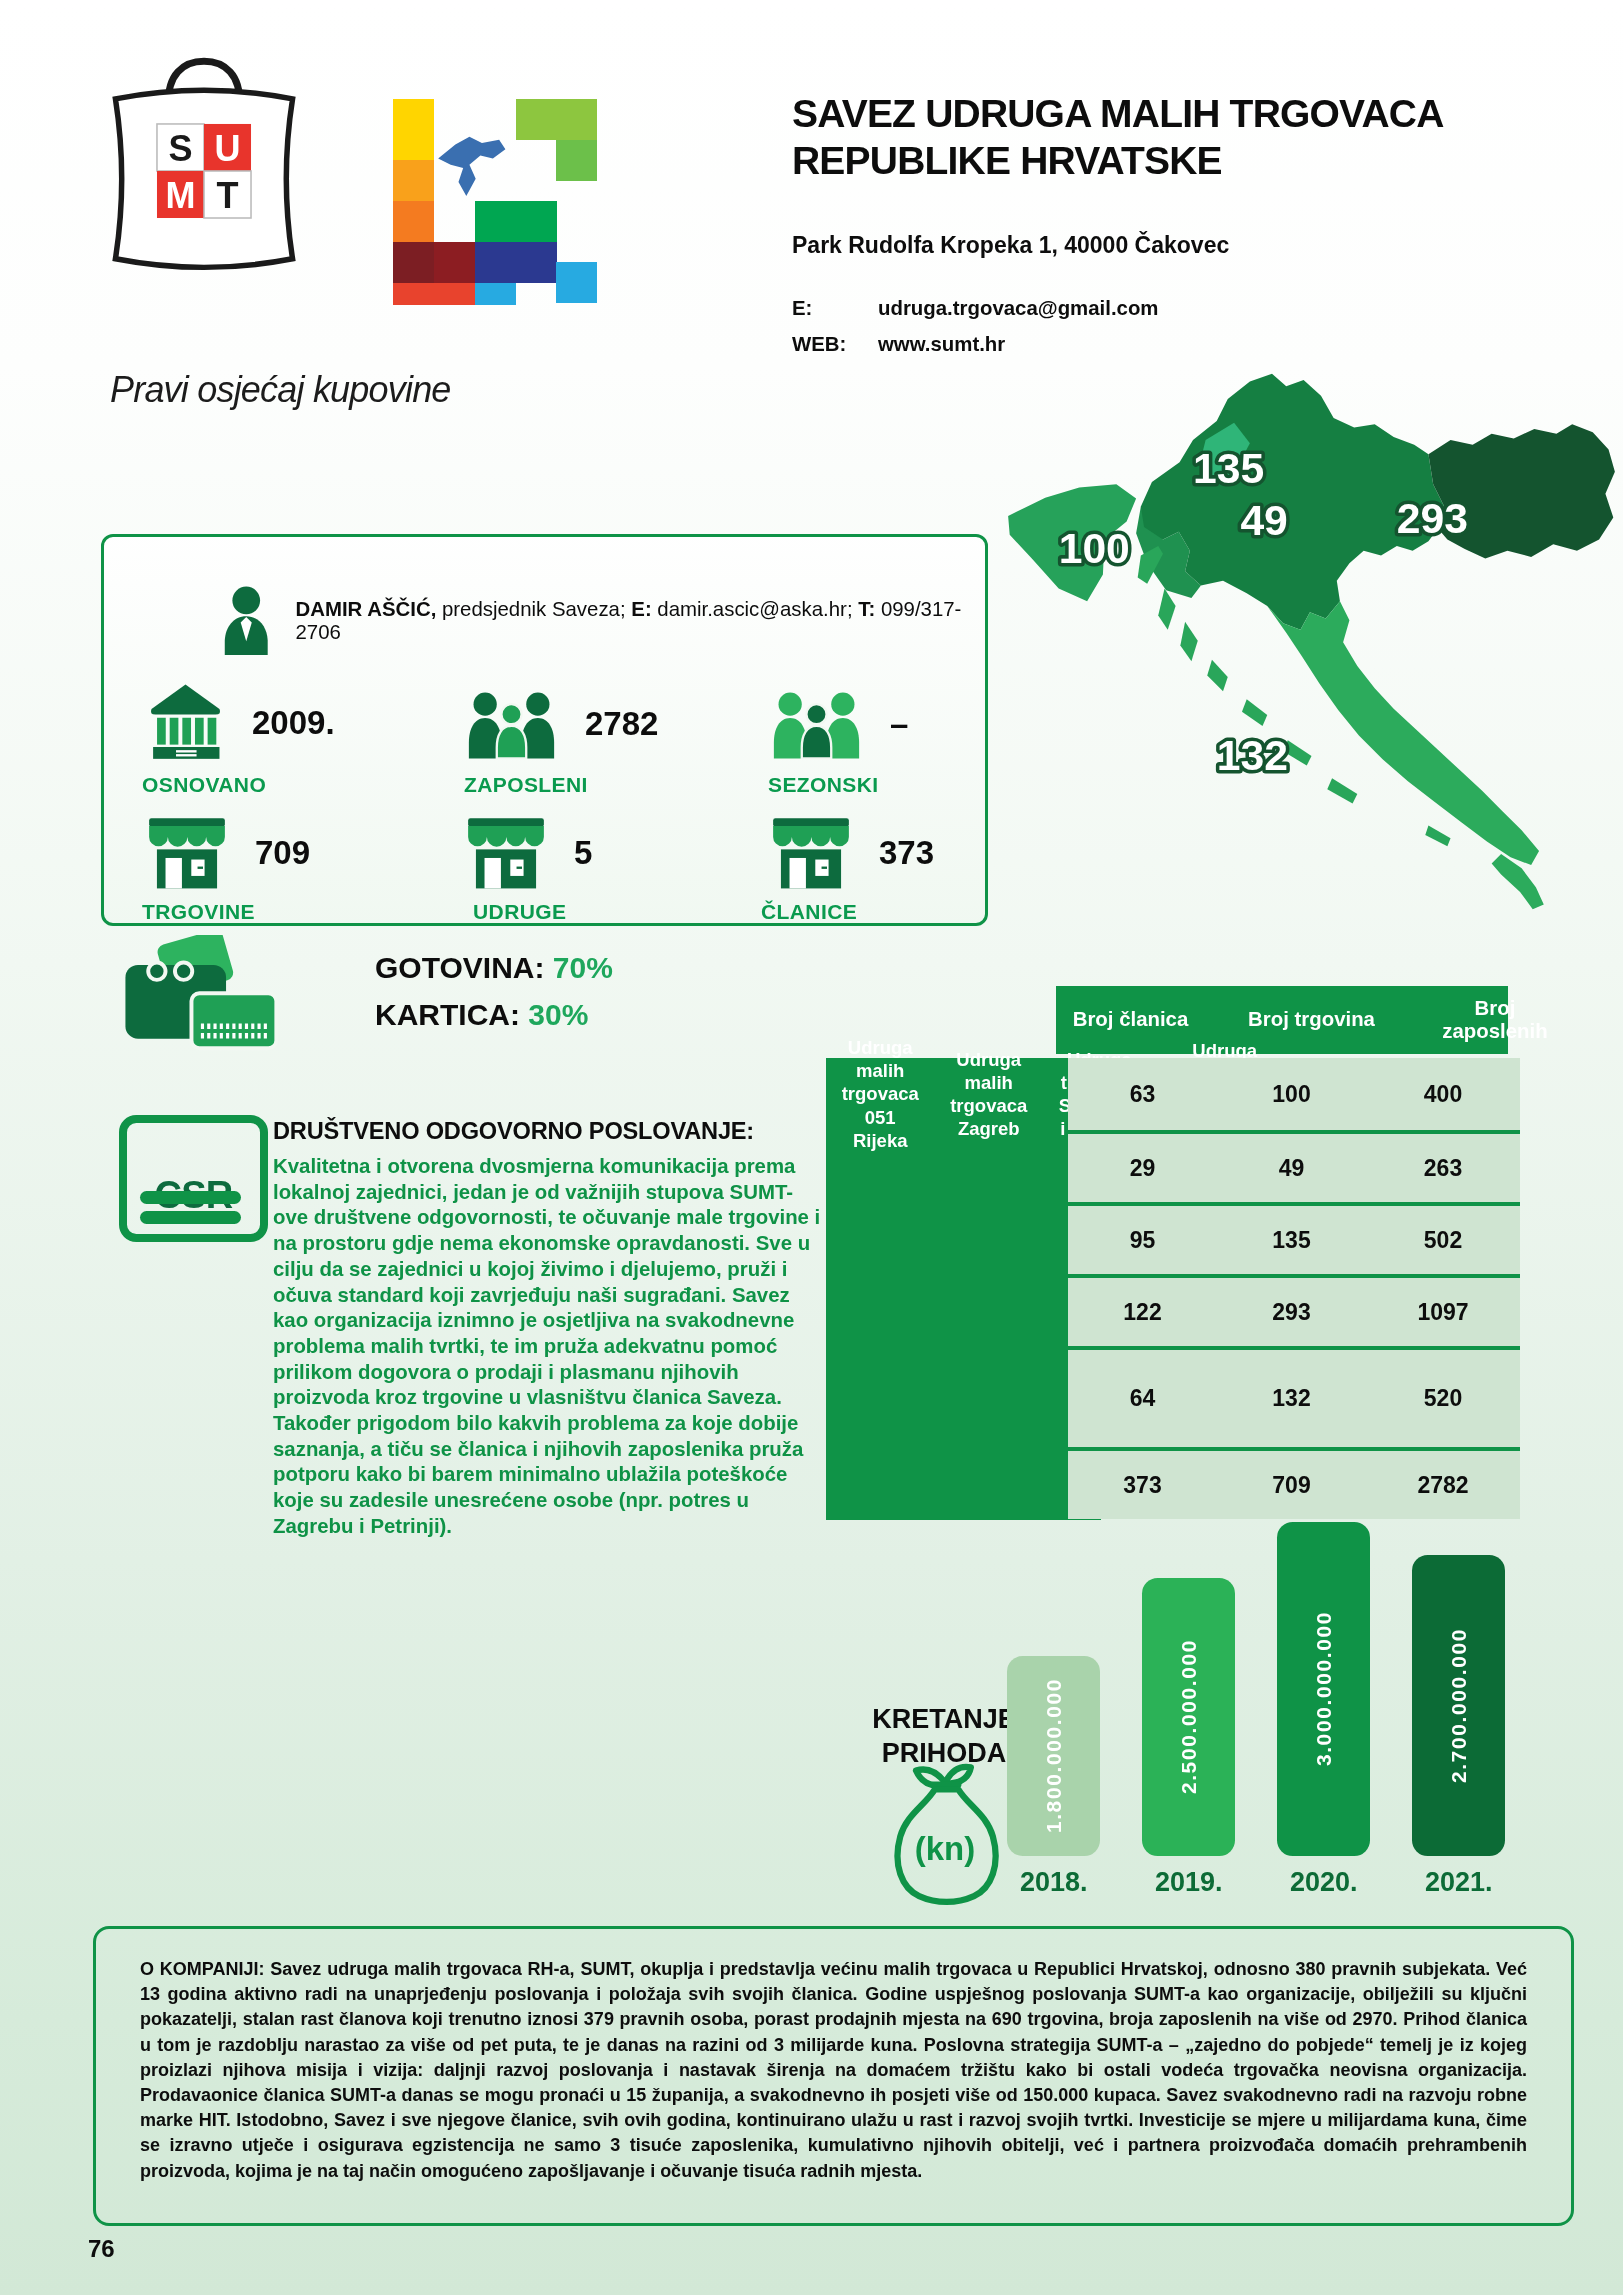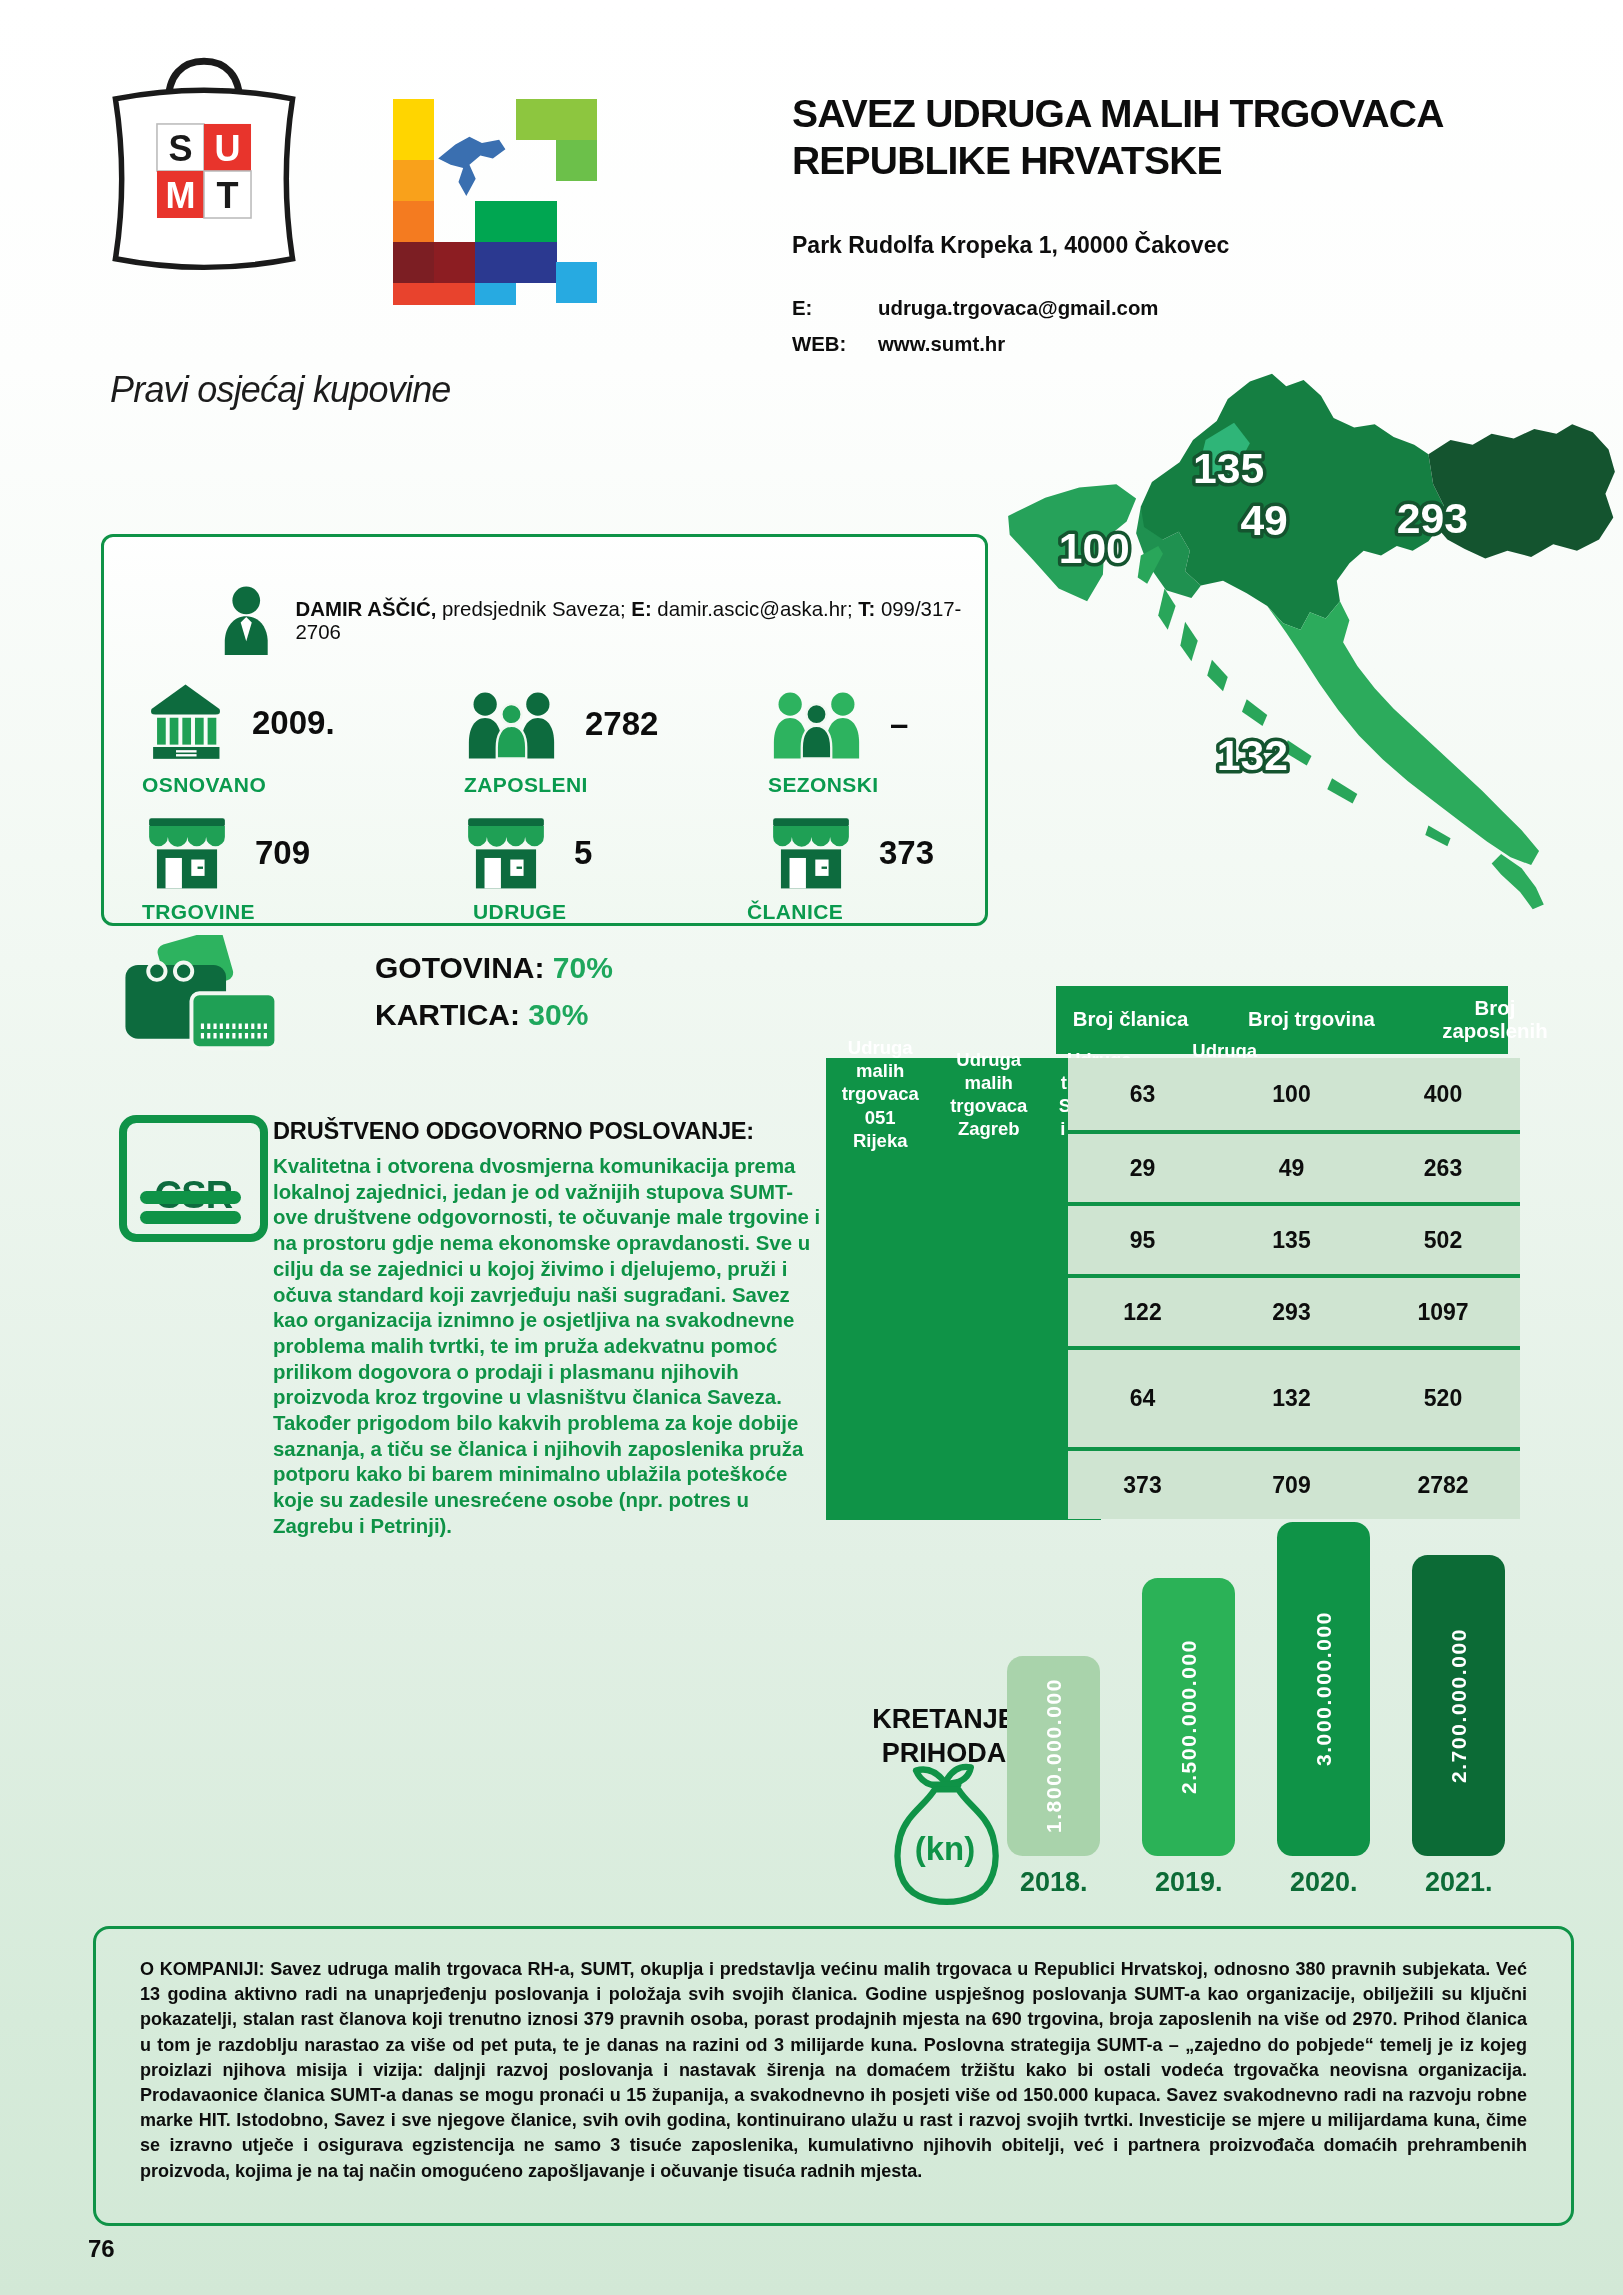--- a/index.html
+++ b/index.html
@@ -210,21 +210,21 @@
       <svg width="82" height="79" viewBox="0 0 105 100">
         <rect x="4" y="6" width="97" height="11" rx="3" fill="#0d6b3e"></rect>
         <path d="M4,16 L101,16 L101,30 a12,12 0 0 1 -24,0 a12,12 0 0 1 -24,0 a12,12 0 0 1 -25,0 a12,12 0 0 1 -24,0 Z" fill="#1fa055"></path>
         <rect x="14" y="46" width="77" height="50" fill="#0d6b3e"></rect>
         <rect x="25" y="57" width="21" height="39" fill="#ffffff"></rect>
         <rect x="58" y="59" width="17" height="21" fill="#ffffff"></rect>
         <rect x="66" y="68" width="7" height="3" fill="#0d6b3e"></rect>
       </svg>
       <span class="num">373</span>
     </div>
-    <div class="stat-label" style="left:643px;top:363px">ČLANICE</div>
+    <div class="stat-label" style="left:657px;top:363px">ČLANICE</div>
   </div>
 
   <div class="abs" style="left:986px;top:350px;width:636px;height:572px">
     <svg width="636" height="572" viewBox="0 0 805 720">
 
       <path d="M28,208 L75,185 L118,172 L165,168 L190,186 L178,215 L150,238 L148,282 L128,316 L92,300 L58,262 L30,232 Z" fill="#26a25a"></path>
 
       <path d="M196,196 L224,238 L244,228 L258,252 L252,278 L272,296 L260,312 L228,302 L204,268 L190,230 Z" fill="#1f9150"></path>
 
       <path d="M210,165 L245,140 L262,112 L292,88 L306,60 L334,38 L362,28 L380,44 L402,36 L424,56 L440,84 L466,96 L492,92 L516,108 L542,118 L560,130 L566,168 L580,196 L572,224 L560,240 L540,252 L520,246 L500,258 L478,252 L460,268 L444,290 L448,316 L430,338 L410,330 L398,352 L376,344 L356,322 L330,306 L300,290 L272,296 L252,278 L258,252 L244,228 L224,238 L200,222 L196,196 Z" fill="#157f42"></path>

